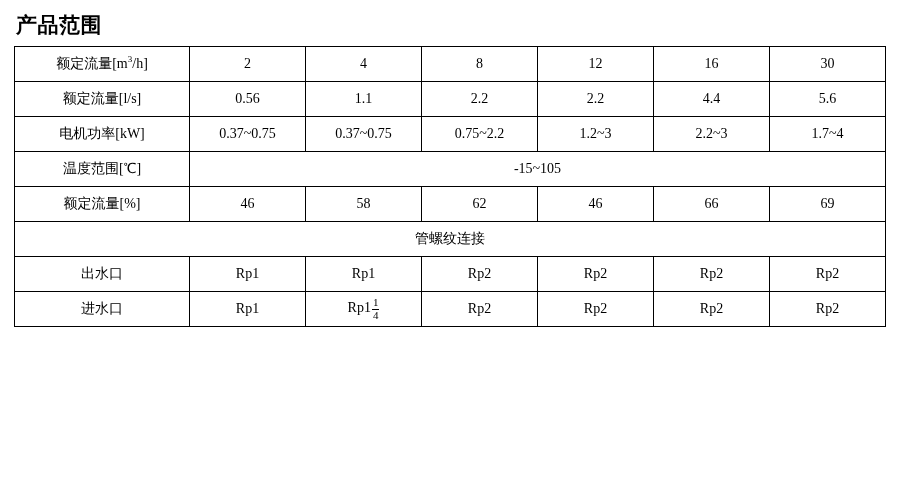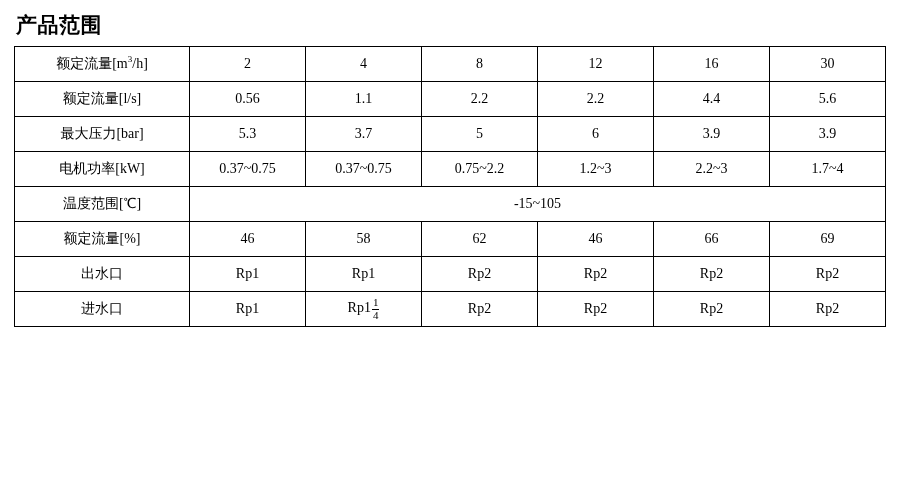--- a/index.html
+++ b/index.html
@@ -122,29 +122,20 @@
         <td>0.56</td>
         <td>1.1</td>
         <td>2.2</td>
         <td>2.2</td>
         <td>4.4</td>
         <td>5.6</td>
       </tr>
 
 
 
-      <tr>
-        <td class="param">最大压力[bar]</td>
-        <td>5.3</td>
-        <td>3.7</td>
-        <td>5</td>
-        <td>6</td>
-        <td>3.9</td>
-        <td>3.9</td>
-      </tr>
 
       <tr>
         <td class="param">电机功率[kW]</td>
         <td>0.37~0.75</td>
         <td>0.37~0.75</td>
         <td>0.75~2.2</td>
         <td>1.2~3</td>
         <td>2.2~3</td>
         <td>1.7~4</td>
       </tr>
@@ -157,20 +148,23 @@
       <tr>
         <td class="param">额定流量[%]</td>
         <td>46</td>
         <td>58</td>
         <td>62</td>
         <td>46</td>
         <td>66</td>
         <td>69</td>
       </tr>
 
+      <tr>
+        <td class="section" colspan="7">管螺纹连接</td>
+      </tr>
 
       <tr>
         <td class="param">出水口</td>
         <td>Rp1</td>
         <td>Rp1</td>
         <td>Rp2</td>
         <td>Rp2</td>
         <td>Rp2</td>
         <td>Rp2</td>
       </tr>

